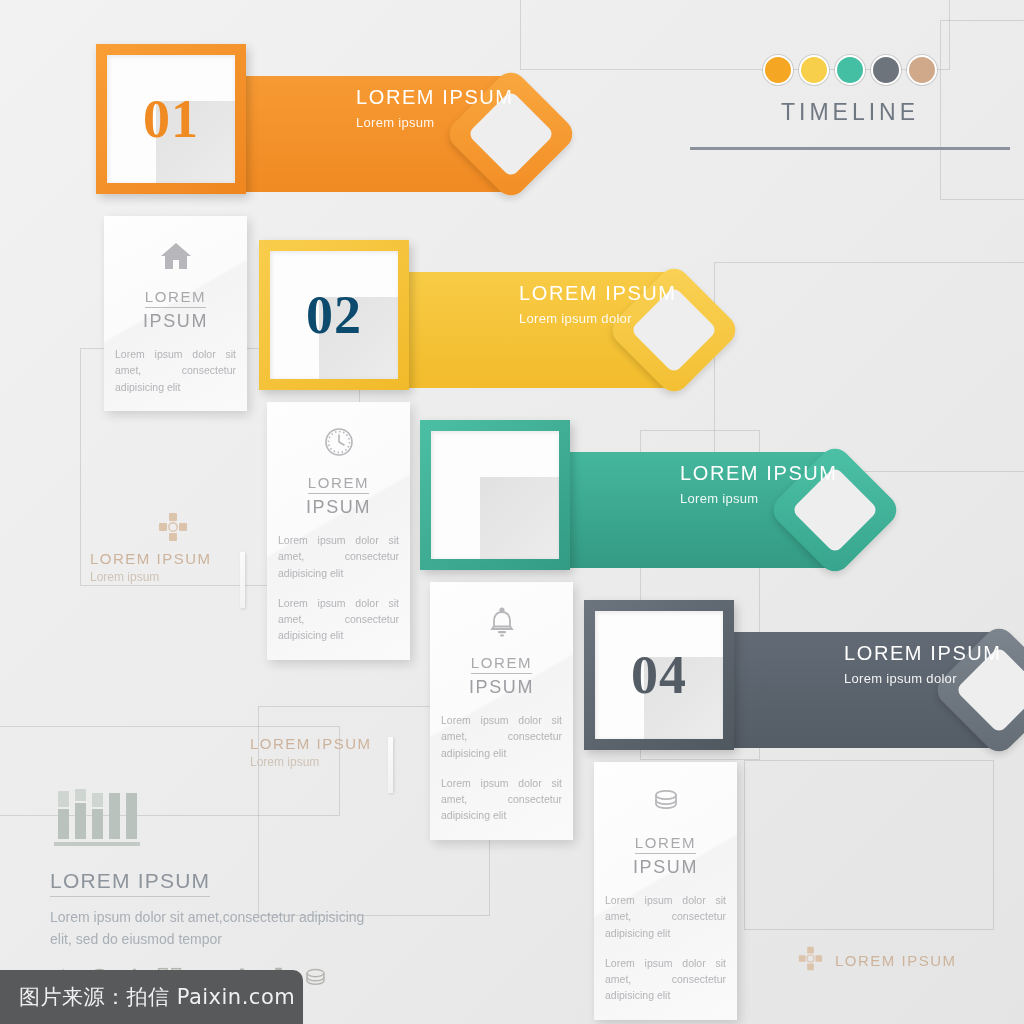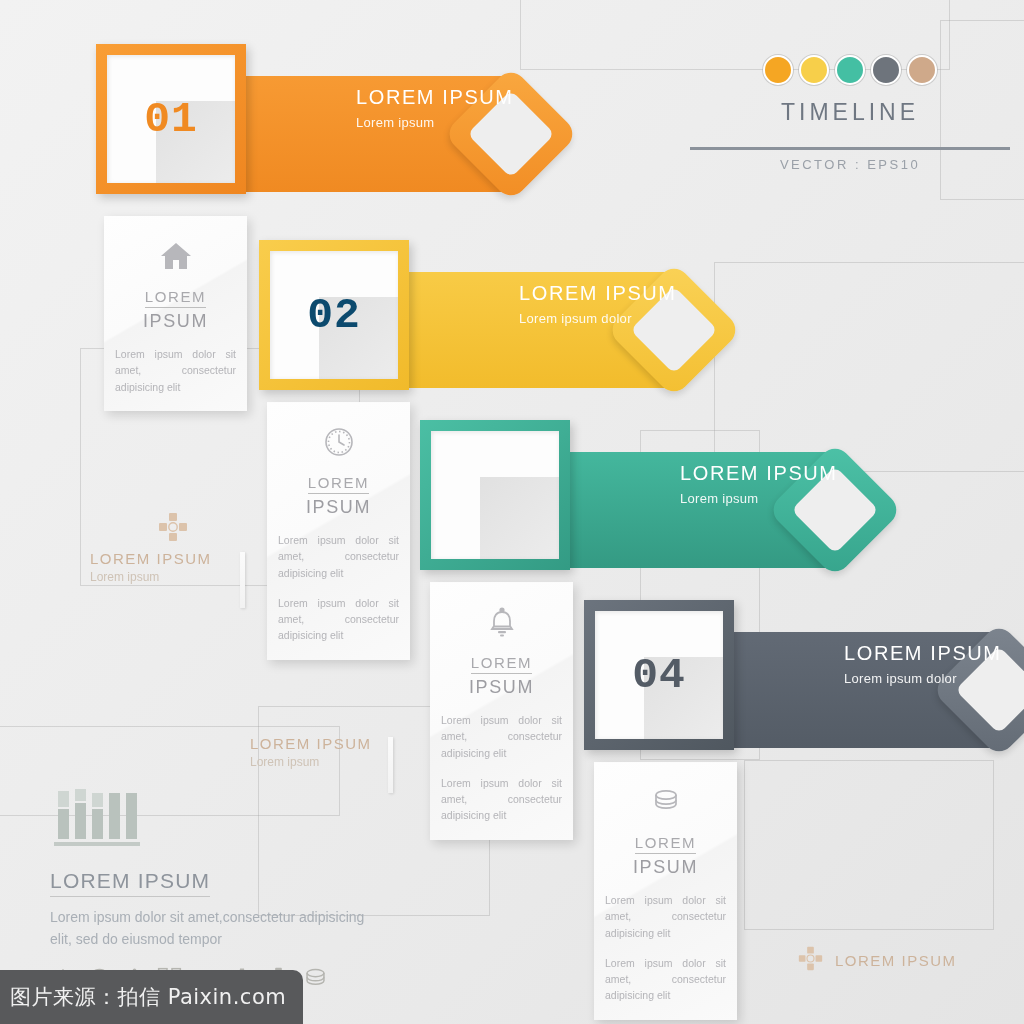--- a/index.html
+++ b/index.html
@@ -102,22 +102,22 @@
   }
   .numbox-inner {
     width: 100%; height: 100%;
     background: #fdfdfd;
     position: relative;
     overflow: hidden;
     box-shadow: inset 1px 1px 5px rgba(0,0,0,0.10);
     display: flex; align-items: center; justify-content: center;
   }
   .num {
-    font-size: 43px; font-weight: 700; letter-spacing: 1px;
-    font-family: Liberation Mono, monospace;
+    font-size: 54px; font-weight: 700; letter-spacing: 1px;
+    font-family: Liberation Serif, serif;
     position: relative; z-index: 3;
   }
   .num-shadow {
     position: absolute;
     left: 38%; top: 36%;
     width: 150%; height: 150%;
     background: linear-gradient(135deg, rgba(160,160,160,0.30), rgba(180,180,180,0.02));
     transform: rotate(0deg);
     clip-path: polygon(0 0, 60% 0, 100% 40%, 100% 100%, 0 100%);
     z-index: 1;
@@ -175,21 +175,21 @@
   }
   .footer-icons { display: flex; gap: 11px; margin-top: 16px; align-items: center; }
 
   
   .wmbar {
     position: absolute; left: 0; bottom: 0;
     width: 303px; height: 54px;
     background: #58595b;
     border-top-right-radius: 10px;
     display: flex; align-items: center;
-    padding-left: 10px;
+    padding-left: 19px;
     color: #f0f0f0;
     font-size: 21px;
     letter-spacing: .5px;
     z-index: 30;
     font-family: "DejaVu Sans", sans-serif;
   }
 </style>
 </head>
 <body>
 
@@ -207,21 +207,20 @@
   <div class="header">
     <div class="dots">
       <div class="dot" style="background:#f5a623"></div>
       <div class="dot" style="background:#f7cf4a"></div>
       <div class="dot" style="background:#44bfa3"></div>
       <div class="dot" style="background:#6e747c"></div>
       <div class="dot" style="background:#cfa98a"></div>
     </div>
     <div class="title-1">TIMELINE</div>
     <div class="title-rule"></div>
-    <div class="title-3">VECTOR : EPS10</div>
   </div>
 
   <div class="step" style="left:96px; top:44px;">
     <div class="arrow-wrap">
       <div class="arrow-body" style="left:0; top:20px; width:300px;
                   background:linear-gradient(to bottom,#f79a33,#f08a22);"></div>
       <div class="arrow-head" style="left:255px; top:30px;
                   background:linear-gradient(135deg,#f9a840,#f28d24);
                   box-shadow:2px 3px 7px rgba(0,0,0,0.14);"></div>
       <div class="arrow-head-inner" style="left:272px; top:47px; background:#eeeeee; border-radius:8px;"></div>

